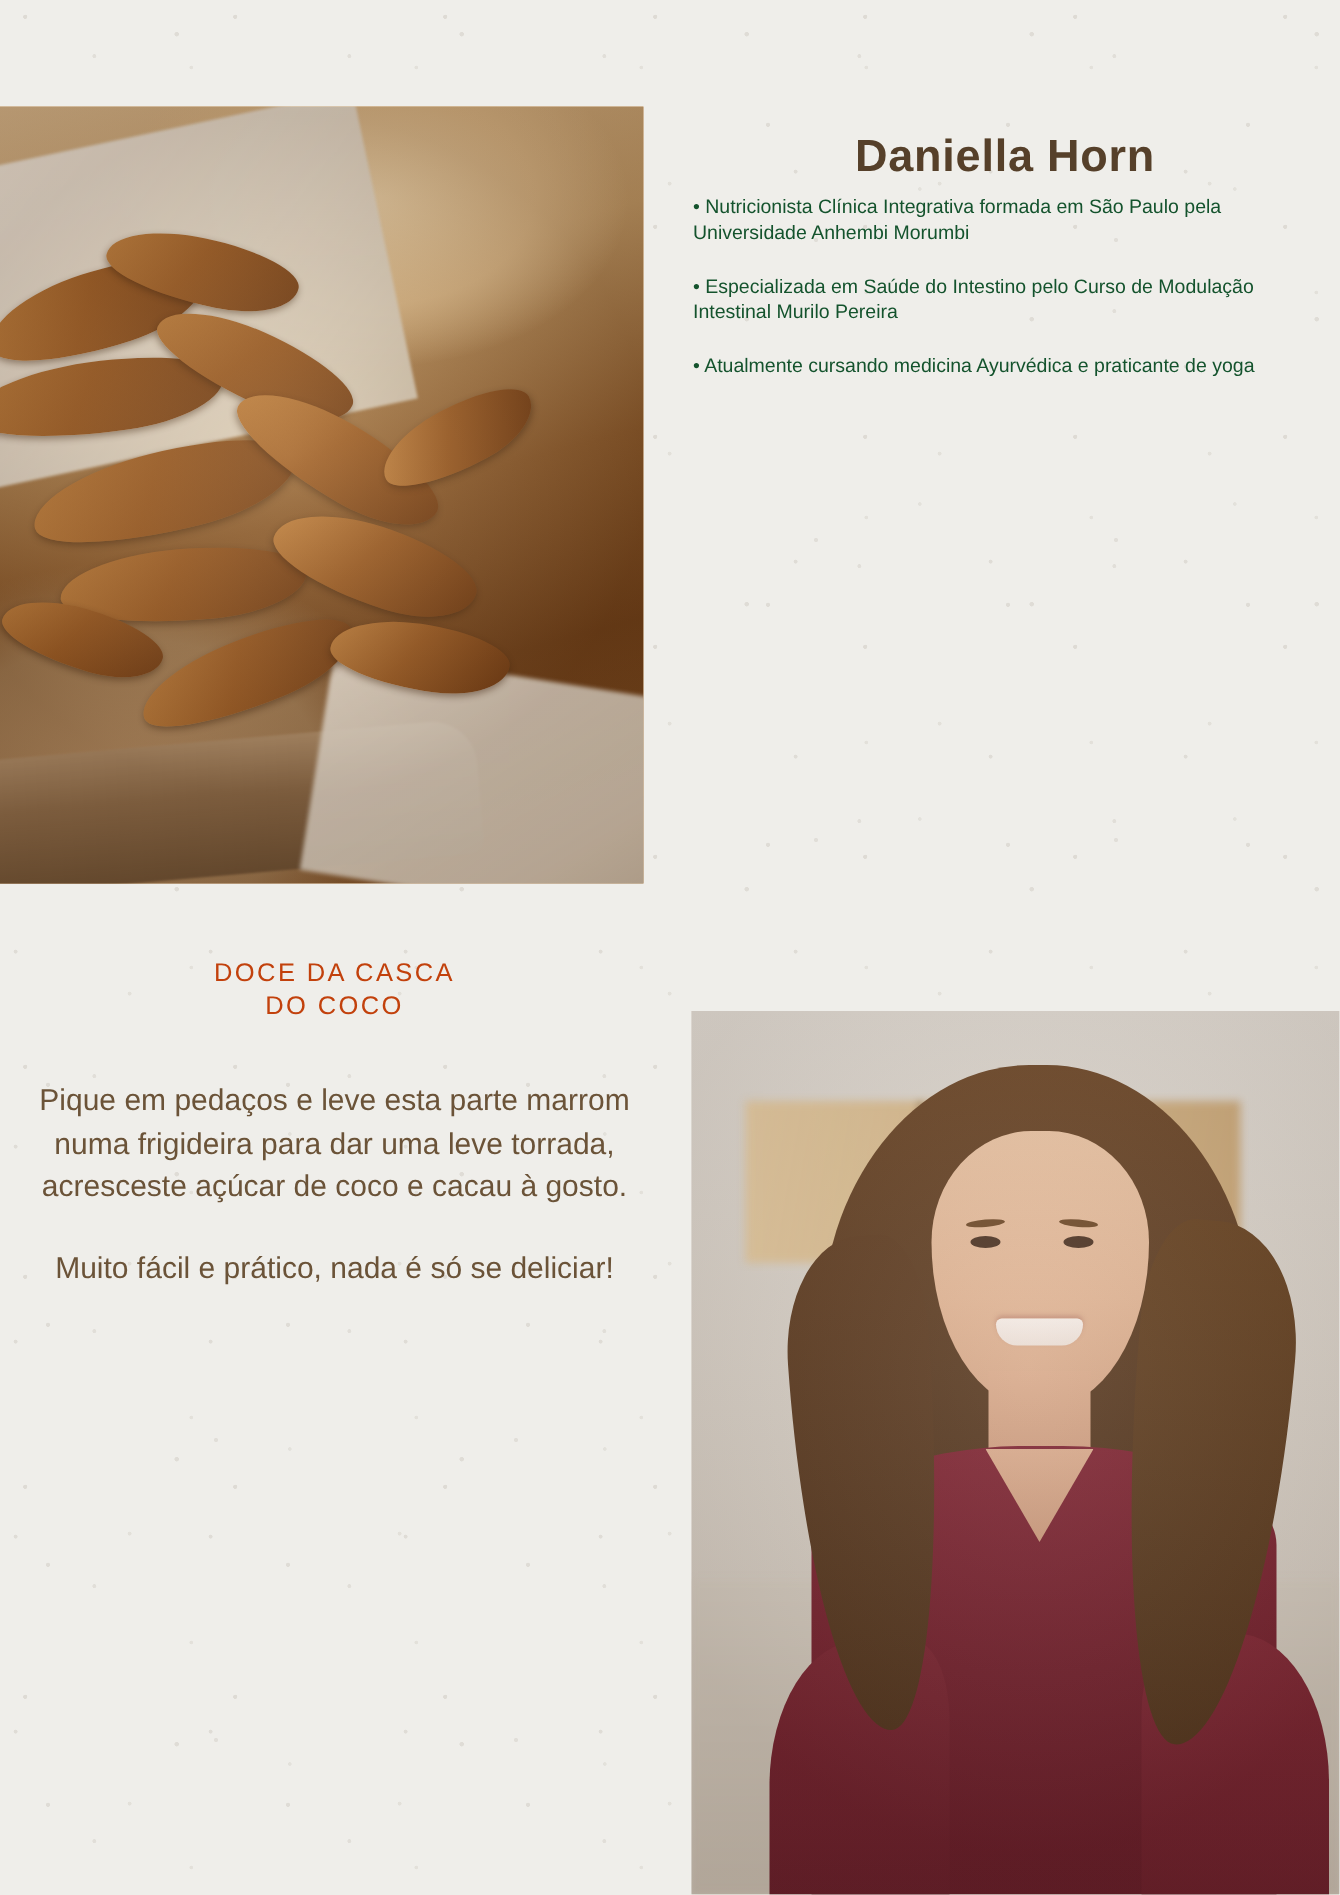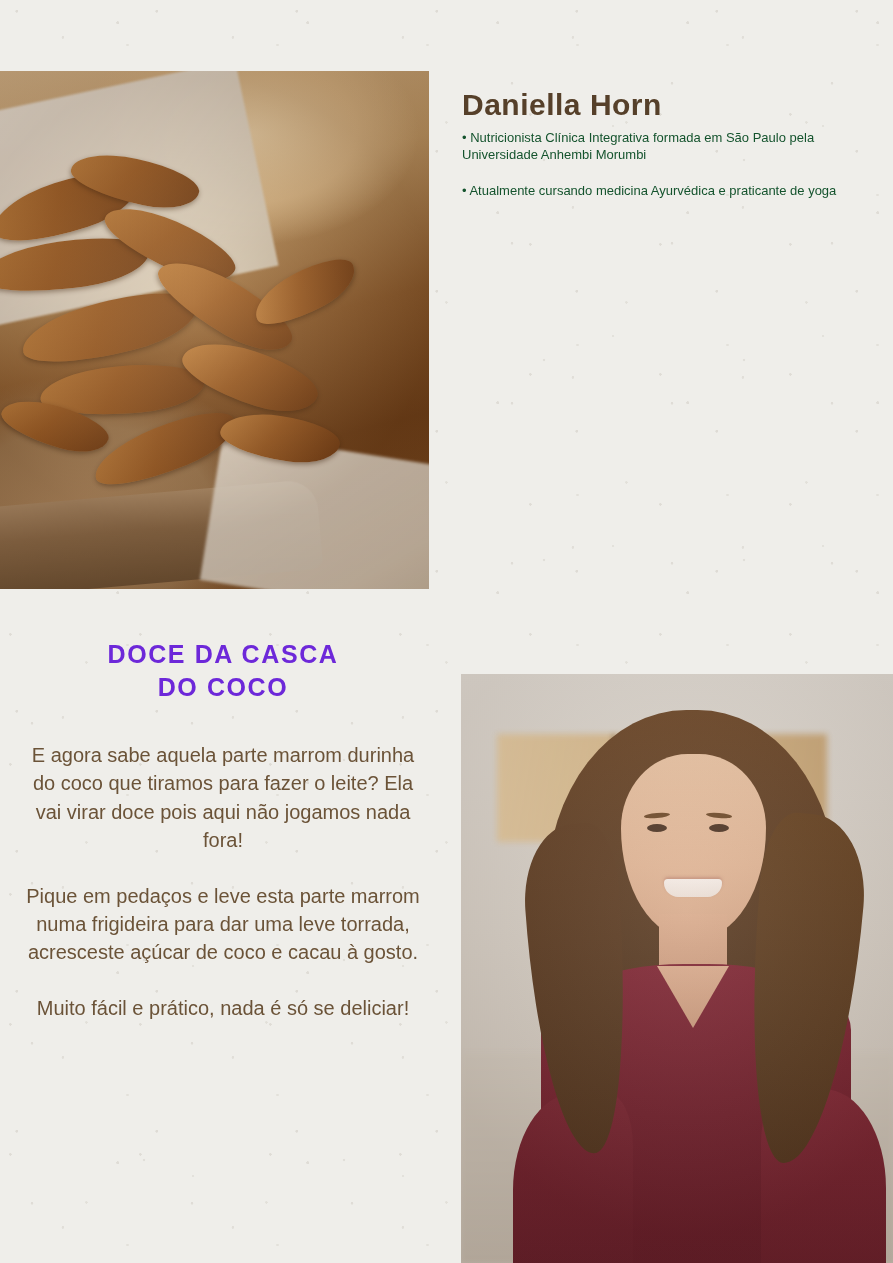--- a/index.html
+++ b/index.html
@@ -97,21 +97,21 @@
 
   
   .bio {
     position: absolute;
     left: 462px; top: 88px; width: 416px;
   }
   .bio-name {
     font-weight: bold;
     font-size: 30px;
     letter-spacing: .5px;
-    text-align: left;
+    text-align: center;
     color: #56402a;
     margin: 0 0 8px 0;
   }
   .bio-handle {
     font-size: 22px;
     text-align: center;
     color: #6b5338;
     margin: 0 0 22px 0;
     letter-spacing: .2px;
   }
@@ -122,25 +122,25 @@
     margin: 0 0 19px 0;
   }
 
   
   .recipe {
     position: absolute;
     left: 20px; top: 638px; width: 406px;
     text-align: center;
   }
   .recipe-title {
-    font-weight: bold;
-    font-size: 25px;
+    font-weight: normal;
+    font-size: 17px;
     letter-spacing: 1.6px;
     line-height: 1.30;
-    color: #6d28d9;
+    color: #c2410c;
     margin: 0 0 38px 0;
   }
   .recipe-para {
     font-size: 20px;
     line-height: 1.42;
     color: #6b5338;
     margin: 0 0 27px 0;
   }
   .recipe-para:last-child { margin-bottom: 0; }
 
@@ -282,27 +282,27 @@
       <div class="shard" style="left:240px; top:265px; width:120px; height:44px; transform:rotate(8deg);"></div>
       <div class="shard" style="left:20px;  top:255px; width:110px; height:40px; transform:rotate(16deg);"></div>
       <div class="shard" style="left:270px; top:120px; width:110px; height:42px; transform:rotate(-28deg);"></div>
     </div>
     <div class="glow"></div>
   </div>
 
   <div class="bio">
     <h1 class="bio-name">Daniella Horn</h1>
     <p class="bio-item">• Nutricionista Clínica Integrativa formada em São Paulo pela Universidade Anhembi Morumbi</p>
+    <p class="bio-item">• Especializada em Saúde do Intestino pelo Curso de Modulação Intestinal Murilo Pereira</p>
     <p class="bio-item">• Atualmente cursando medicina Ayurvédica e praticante de yoga</p>
   </div>
 
   <div class="recipe">
     <h2 class="recipe-title" style="white-space: pre-line;">DOCE DA CASCA
 DO COCO</h2>
-    <p class="recipe-para">E agora sabe aquela parte marrom durinha do coco que tiramos para fazer o leite? Ela vai virar doce pois aqui não jogamos nada fora!</p>
     <p class="recipe-para">Pique em pedaços e leve esta parte marrom numa frigideira para dar uma leve torrada, acresceste açúcar de coco e cacau à gosto.</p>
     <p class="recipe-para">Muito fácil e prático, nada é só se deliciar!</p>
   </div>
 
   <div class="portrait">
     <div class="room"></div>
     <div class="wall-art"></div>
     <div class="wall-art-line"></div>
     <div class="counter"></div>
     <div class="hair"></div>

